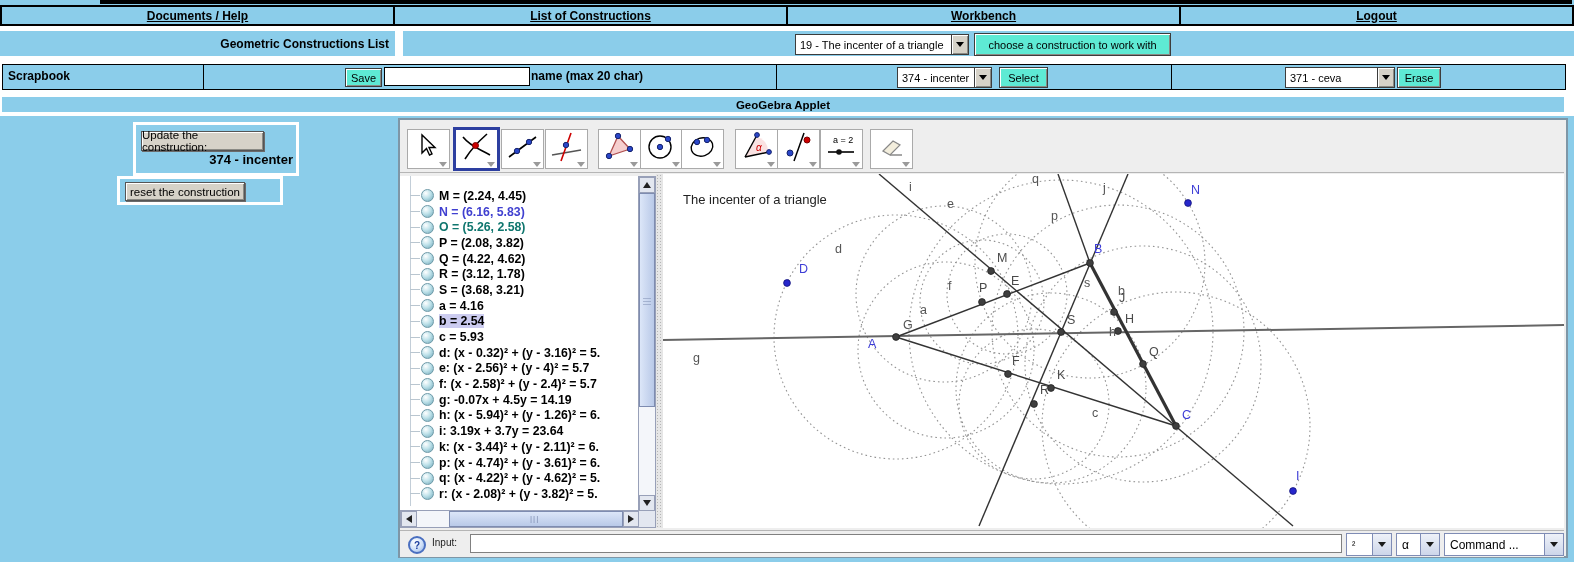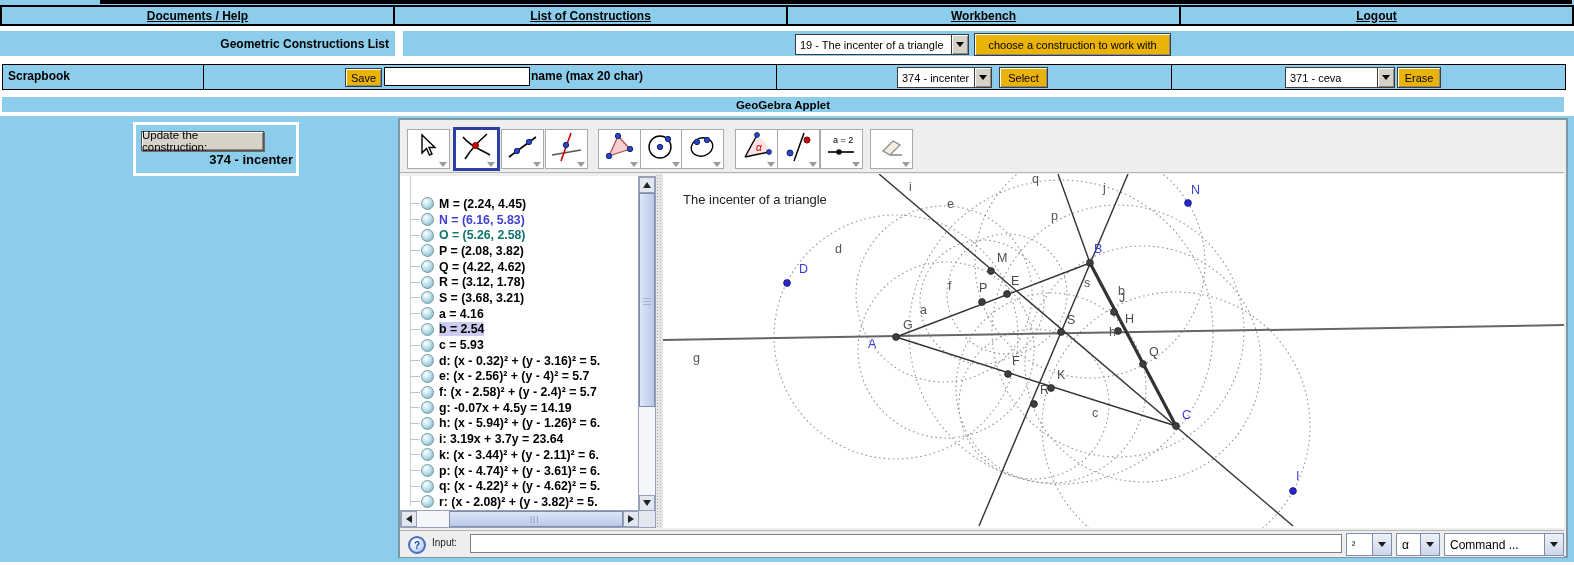--- a/index.html
+++ b/index.html
@@ -8,21 +8,21 @@
   .abs{position:absolute;}
   .blue{background:#8bcdea;}
 
   
   #navbar{top:5px;left:0;width:1570px;height:17px;border:2px solid #000;display:flex;background:#8bcdea;}
   .nav-cell{flex:1;border-left:2px solid #000;display:flex;align-items:center;justify-content:center;}
   .nav-cell:first-child{border-left:none;}
   .nav-link{font-size:12px;font-weight:bold;color:#000;text-decoration:underline;cursor:pointer;}
 
   
-  .win-btn{background:#eab308;border:1px solid #3c3c3c;box-shadow:inset 1px 1px 0 #fff,inset -1px -1px 0 #8a8a84;
+  .win-btn{background:#5eead4;border:1px solid #3c3c3c;box-shadow:inset 1px 1px 0 #fff,inset -1px -1px 0 #8a8a84;
            font-family:"Liberation Sans",sans-serif;font-size:11px;color:#000;display:flex;align-items:center;justify-content:center;cursor:pointer;}
   .win-dd{background:#fff;border:1px solid #3c3c3c;display:flex;align-items:center;font-size:11px;cursor:pointer;}
   .win-dd .txt{flex:1;padding:0 4px;white-space:nowrap;overflow:hidden;}
   .win-dd .btn{width:16px;align-self:stretch;background:#d6d2c8;border-left:1px solid #3c3c3c;
                box-shadow:inset 1px 1px 0 #fff,inset -1px -1px 0 #8a8a84;display:flex;align-items:center;justify-content:center;}
   .tri-dn{width:0;height:0;border-left:4px solid transparent;border-right:4px solid transparent;border-top:5px solid #000;}
 
   .bold12{font-size:12px;font-weight:bold;color:#000;}
   #row3{top:64px;left:2px;width:1562px;height:24px;border:1px solid #000;background:#8bcdea;}
   .vdiv{position:absolute;top:0;bottom:0;width:1px;background:#000;}
@@ -136,20 +136,23 @@
   <div class="abs blue" style="top:97px;left:2px;width:1562px;height:15px;display:flex;align-items:center;justify-content:center;">
     <span style="font-size:11.5px;font-weight:bold;">GeoGebra Applet</span>
   </div>
 
   <div class="abs blue" style="top:116px;left:0;width:1574px;height:446px;"></div>
 
   <div class="abs wbox" style="top:122px;left:117px;width:160px;height:48px;margin-left:16px;">
     <div class="java-btn" style="position:absolute;top:6px;left:5px;width:121px;height:18px;">Update the construction:</div>
     <div style="position:absolute;top:27px;right:3px;font-size:13px;font-weight:bold;">374 - incenter</div>
   </div>
+  <div class="abs wbox" style="top:176px;left:117px;width:160px;height:23px;">
+    <div class="java-btn" style="position:absolute;top:3px;left:5px;width:118px;height:17px;">reset the construction</div>
+  </div>
 
   <div id="applet" class="abs"></div>
   <div id="toolbar-host">
       <div class="toolbtn abs" style="left: 407px;">
         <svg width="37" height="32" viewBox="0 0 33 32" style="display:block;margin:1px auto 0;">
           <path d="M10,4 L10,22 L14.5,17.5 L17.5,24 L20,22.8 L17,16.5 L23,16.5 Z" fill="#fff" stroke="#000" stroke-width="1.4"></path>
         </svg>
         <span class="tool-dd"></span>
       </div>
       <div class="toolbtn abs sel" style="left: 455px;">
@@ -233,21 +236,21 @@
           <path d="M8,20 L18,10 L25,14 L15,24 Z" fill="#f3eedd" stroke="#888" stroke-width="1.2"></path>
           <line x1="15" y1="24" x2="27" y2="24" stroke="#888" stroke-width="1.5"></line>
         </svg>
         <span class="tool-dd"></span>
       </div>
     </div>
   <div class="abs" style="top:172px;left:400px;width:1164px;height:1px;background:#b5b5b5;"></div>
 
   <div id="algebra" class="abs">
     <div class="treeline"></div>
-    <div id="alg-list" style="padding-top:20px;">
+    <div id="alg-list" style="padding-top:12px;">
         <div class="arow">
           <span class="tick"></span>
           <span class="marble"></span>
           <span class="atext" style="color: rgb(0, 0, 0);">M = (2.24, 4.45)</span>
         </div>
         <div class="arow">
           <span class="tick"></span>
           <span class="marble"></span>
           <span class="atext" style="color: rgb(64, 64, 208);">N = (6.16, 5.83)</span>
         </div>

